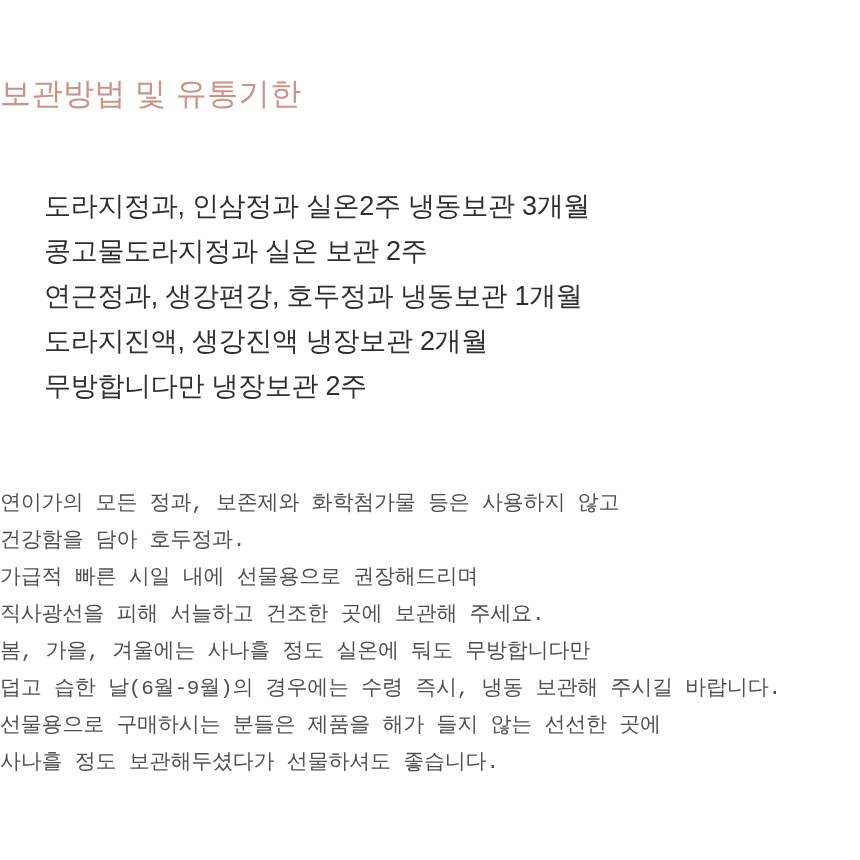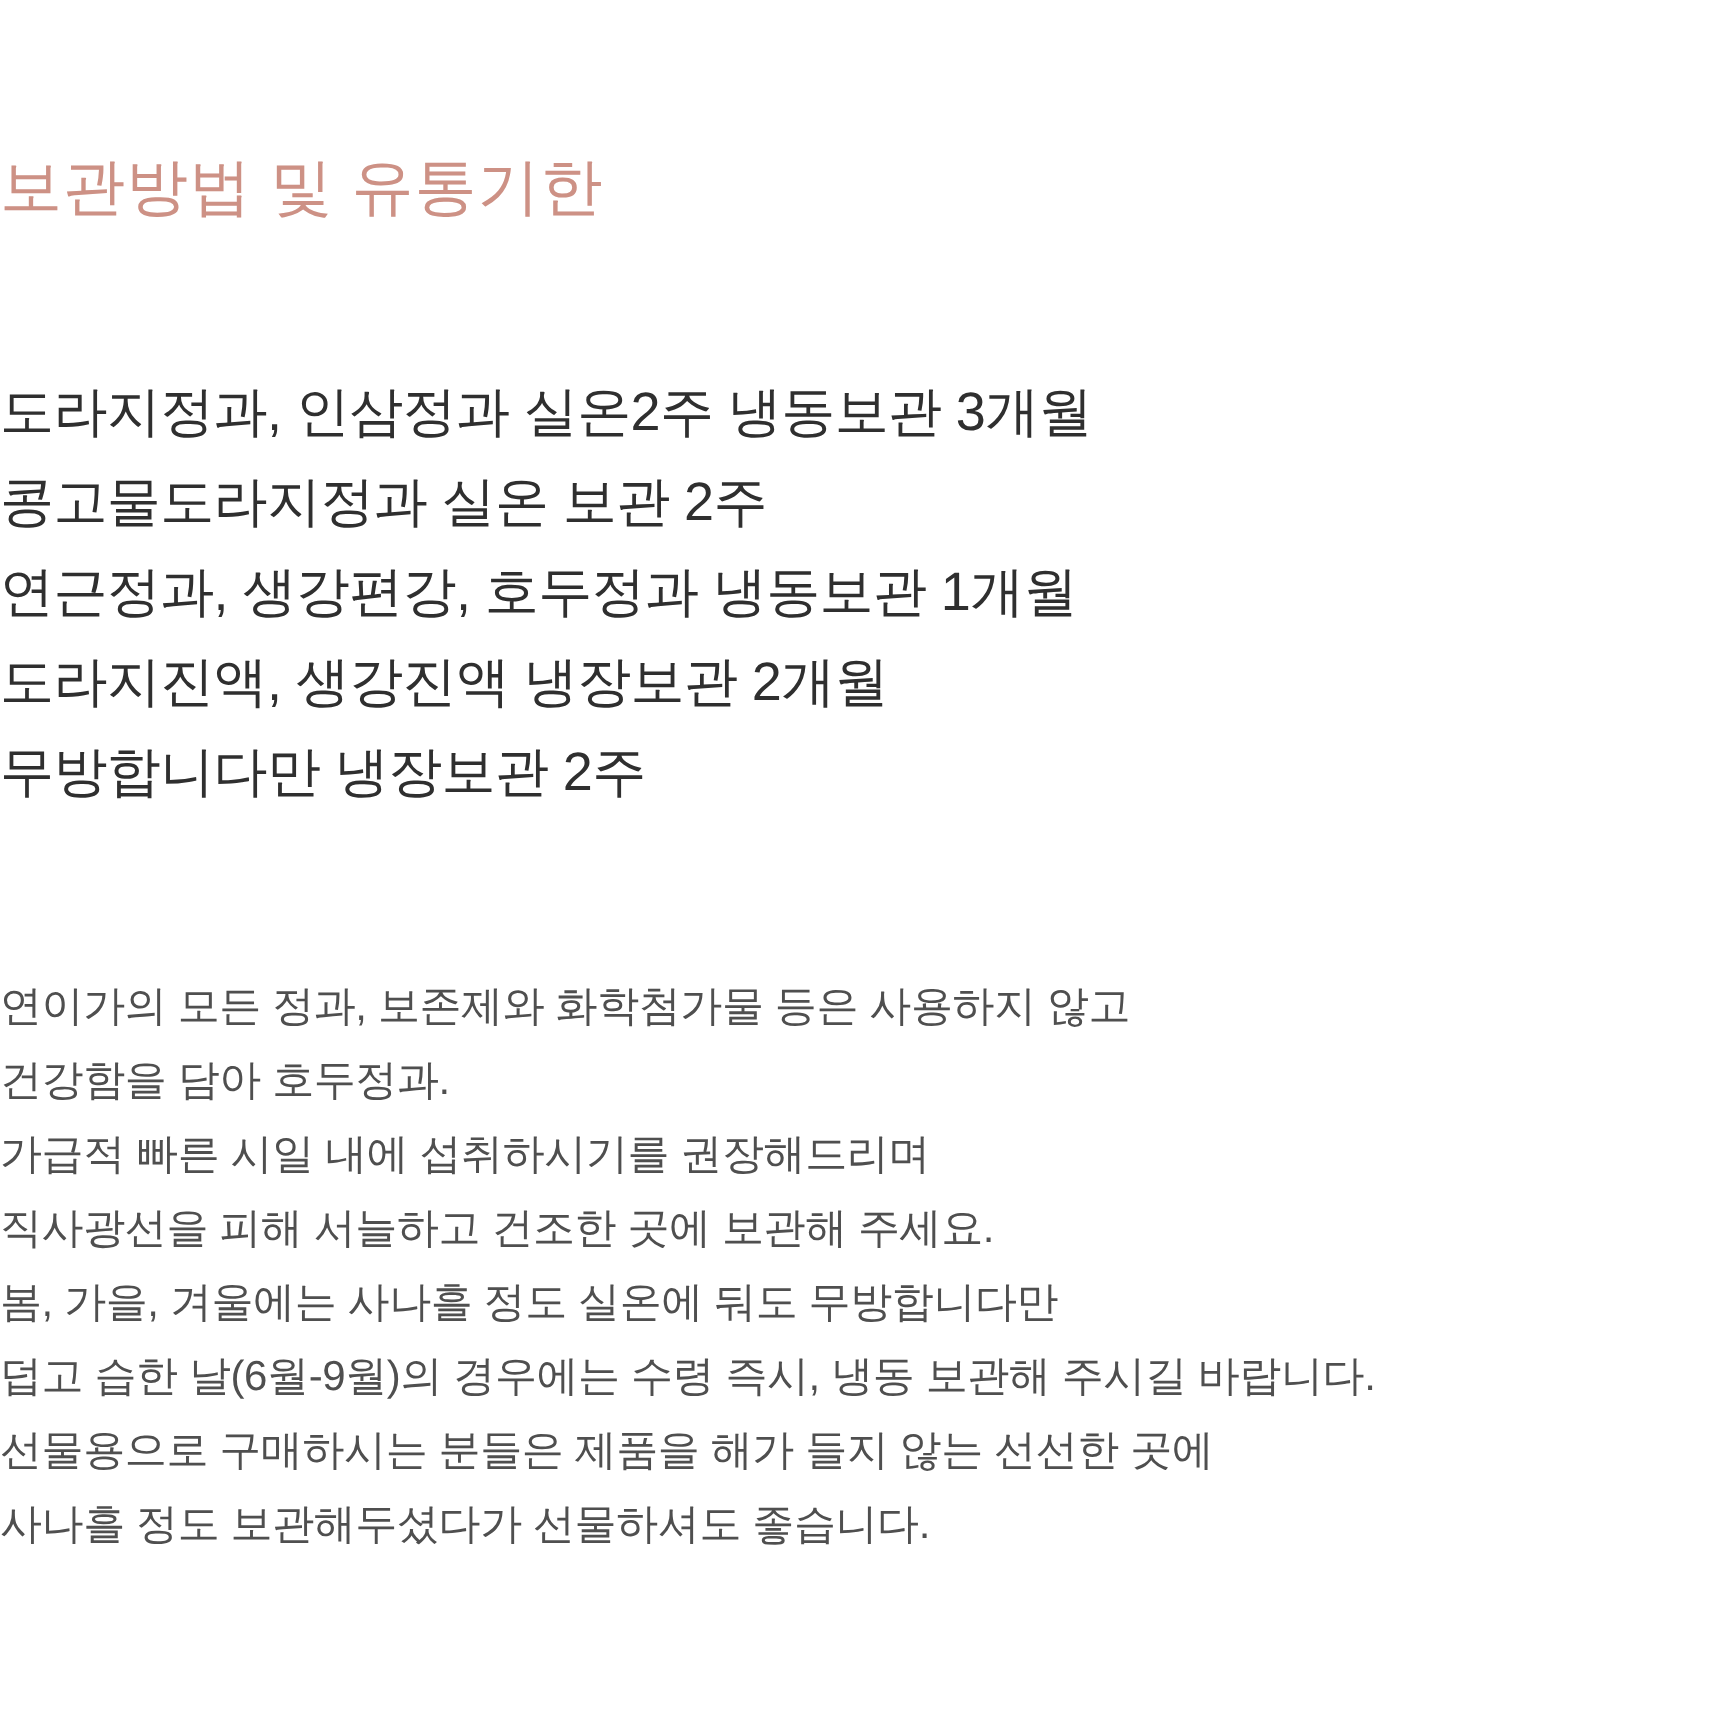--- a/index.html
+++ b/index.html
@@ -32,52 +32,54 @@
   .storage-list {
     position: absolute;
     top: 184px; left: 0; width: 100%;
     color: var(--storage-color);
   }
   .storage-list p {
     font-size: 27px;
     line-height: 45px;
     font-weight: 500;
     letter-spacing: -0.3px;
+    margin-left: 44px;
   }
   .notes {
     position: absolute;
     top: 485px; left: 0; width: 100%;
     color: var(--notes-color);
   }
   .notes p {
     font-size: 21px;
     line-height: 37px;
     font-weight: 400;
     letter-spacing: -0.2px;
+    font-family: Liberation Mono, monospace;
   }
 </style>
 </head>
 <body>
 
 <div class="page">
 
   <h1 class="page-title">보관방법 및 유통기한</h1>
 
   <div class="storage-list">
     <p>도라지정과, 인삼정과 실온2주 냉동보관 3개월</p>
     <p>콩고물도라지정과 실온 보관 2주</p>
     <p>연근정과, 생강편강, 호두정과 냉동보관 1개월</p>
     <p>도라지진액, 생강진액 냉장보관 2개월</p>
     <p>무방합니다만 냉장보관 2주</p>
   </div>
 
   <div class="notes">
     <p>연이가의 모든 정과, 보존제와 화학첨가물 등은 사용하지 않고</p>
     <p>건강함을 담아 호두정과.</p>
-    <p>가급적 빠른 시일 내에 섭취하시기를 권장해드리며</p>
+    <p>가급적 빠른 시일 내에 선물용으로 권장해드리며</p>
     <p>직사광선을 피해 서늘하고 건조한 곳에 보관해 주세요.</p>
     <p>봄, 가을, 겨울에는 사나흘 정도 실온에 둬도 무방합니다만</p>
     <p>덥고 습한 날(6월-9월)의 경우에는 수령 즉시, 냉동 보관해 주시길 바랍니다.</p>
     <p>선물용으로 구매하시는 분들은 제품을 해가 들지 않는 선선한 곳에</p>
     <p>사나흘 정도 보관해두셨다가 선물하셔도 좋습니다.</p>
   </div>
 
 </div>
 
 </body></html>

